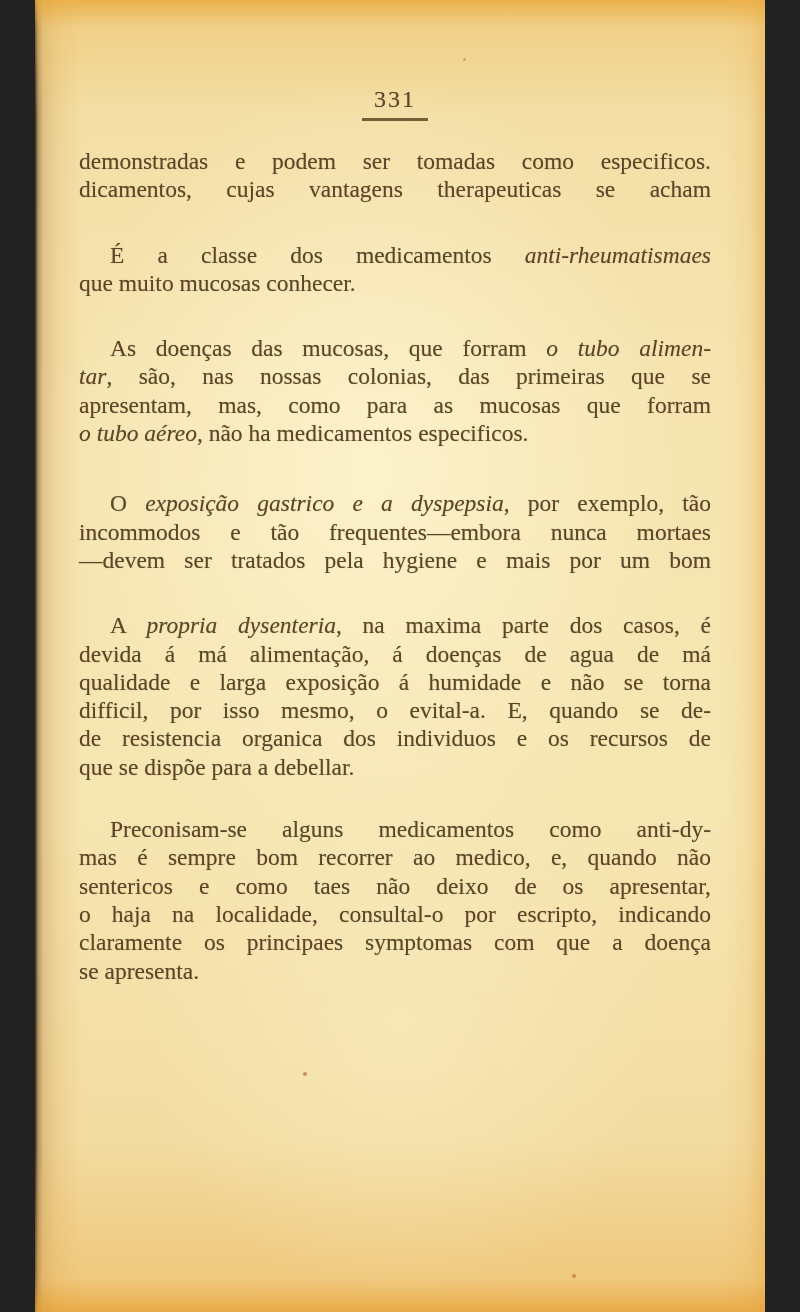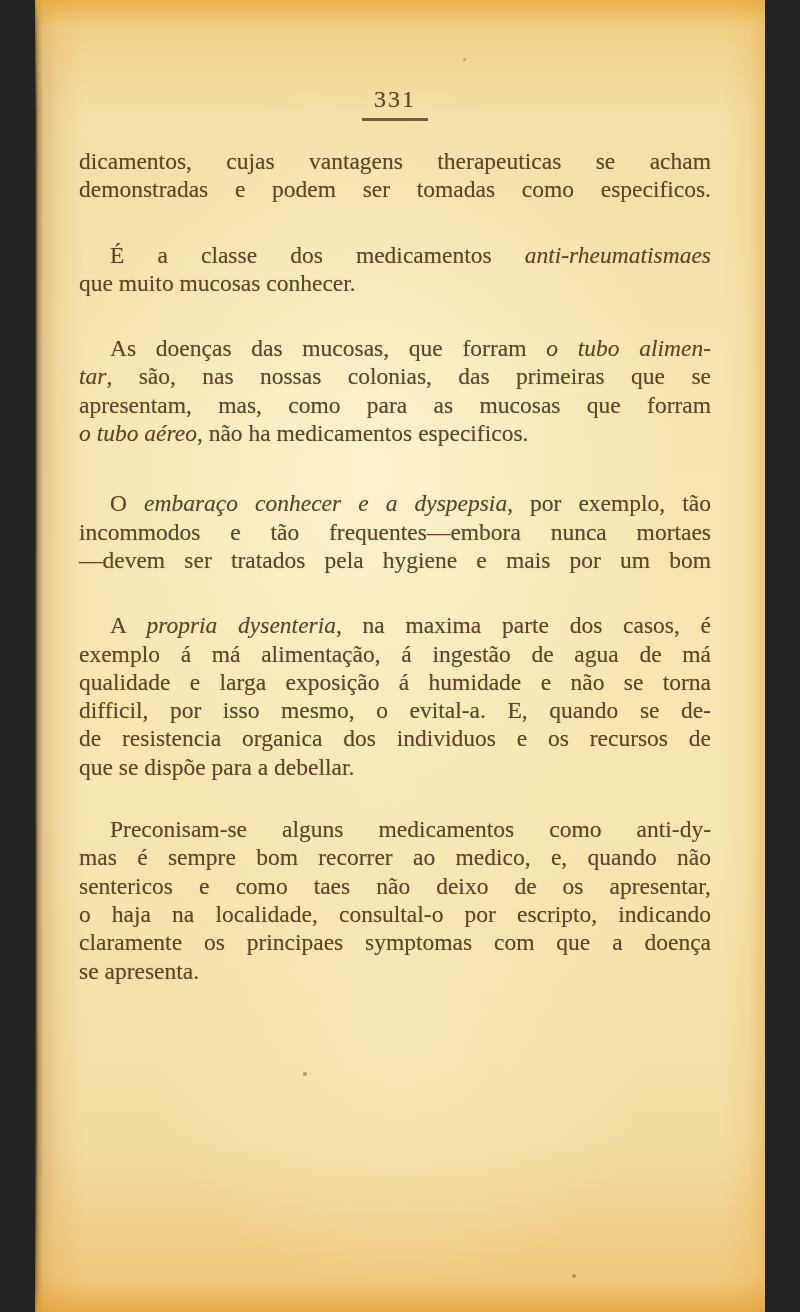--- a/index.html
+++ b/index.html
@@ -86,41 +86,41 @@
   <div class="speck s1"></div>
   <div class="speck s2"></div>
   <div class="speck s3"></div>
 
   <div class="page-number-row">
     <span class="page-number">331</span>
   </div>
 
   <div class="text-block">
       <div class="paragraph">
+        <div class="line last full"><span>demonstradas e podem ser tomadas como especificos.</span></div>
         <div class="line"><span>dicamentos, cujas vantagens therapeuticas se acham</span></div>
-        <div class="line last full"><span>demonstradas e podem ser tomadas como especificos.</span></div>
       </div>
       <div class="paragraph indent">
         <div class="line"><span>É a classe dos medicamentos </span><span class="italic">anti-rheumatismaes</span></div>
         <div class="line last"><span>que muito mucosas conhecer.</span></div>
       </div>
       <div class="paragraph indent">
         <div class="line"><span>As doenças das mucosas, que forram </span><span class="italic">o tubo alimen-</span></div>
         <div class="line"><span class="italic">tar</span><span>, são, nas nossas colonias, das primeiras que se</span></div>
         <div class="line"><span>apresentam, mas, como para as mucosas que forram</span></div>
         <div class="line last"><span class="italic">o tubo aéreo</span><span>, não ha medicamentos especificos.</span></div>
       </div>
       <div class="paragraph indent">
-        <div class="line"><span>O </span><span class="italic">embaraço conhecer e a dyspepsia</span><span>, por exemplo, tão</span></div>
+        <div class="line"><span>O </span><span class="italic">exposição gastrico e a dyspepsia</span><span>, por exemplo, tão</span></div>
         <div class="line"><span>incommodos e tão frequentes—embora nunca mortaes</span></div>
         <div class="line"><span>—devem ser tratados pela hygiene e mais por um bom</span></div>
       </div>
       <div class="paragraph indent">
         <div class="line"><span>A </span><span class="italic">propria dysenteria</span><span>, na maxima parte dos casos, é</span></div>
-        <div class="line"><span>exemplo á má alimentação, á ingestão de agua de má</span></div>
+        <div class="line"><span>devida á má alimentação, á doenças de agua de má</span></div>
         <div class="line"><span>qualidade e larga exposição á humidade e não se torna</span></div>
         <div class="line"><span>difficil, por isso mesmo, o evital-a. E, quando se de-</span></div>
         <div class="line"><span>de resistencia organica dos individuos e os recursos de</span></div>
         <div class="line last"><span>que se dispõe para a debellar.</span></div>
       </div>
       <div class="paragraph indent">
         <div class="line"><span>Preconisam-se alguns medicamentos como anti-dy-</span></div>
         <div class="line"><span>mas é sempre bom recorrer ao medico, e, quando não</span></div>
         <div class="line"><span>sentericos e como taes não deixo de os apresentar,</span></div>
         <div class="line"><span>o haja na localidade, consultal-o por escripto, indicando</span></div>

